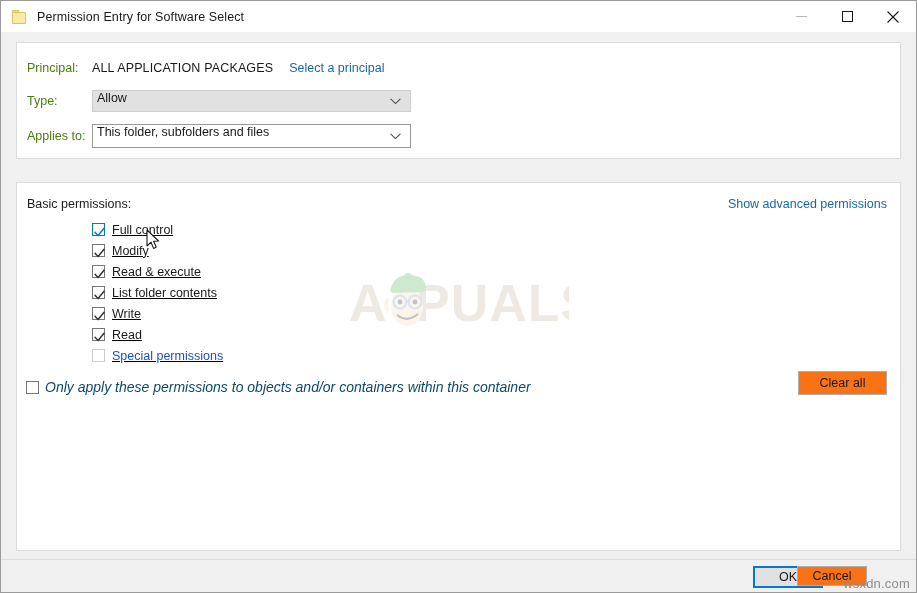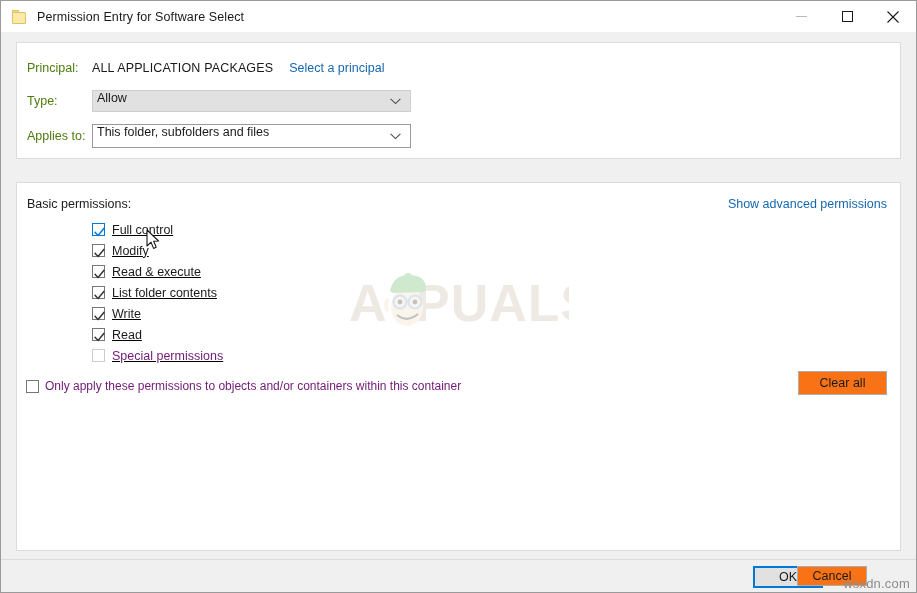--- a/index.html
+++ b/index.html
@@ -183,36 +183,37 @@
   .cb.disabled { border-color: #cccccc; }
   .cb .tick {
     position: absolute;
     left: 1px; top: 0px;
   }
   .perm-label {
     font-size: 12.5px;
     color: #1a1a1a;
     white-space: nowrap;
   }
-  .perm-label.disabled { color: #701a75; }
+  .perm-label.disabled { color: #1d4ed8; }
 
   #only-apply-row {
     position: absolute;
     left: 9px; top: 196px;
     display: flex;
     align-items: center;
   }
   #only-apply-row .cb {
     width: 13px; height: 13px;
     margin-right: 6px;
   }
   #only-apply-label {
-    font-size: 12px;
-    color: #701a75;
-    white-space: nowrap;
+    font-size: 14px;
+    color: #0c4a6e;
+    white-space: nowrap;
+    font-style: italic;
   }
 
   .btn {
     background: #f97316;
     border: 1px solid #adadad;
     font-size: 12.5px;
     color: #1a1a1a;
     display: flex;
     align-items: center;
     justify-content: center;

